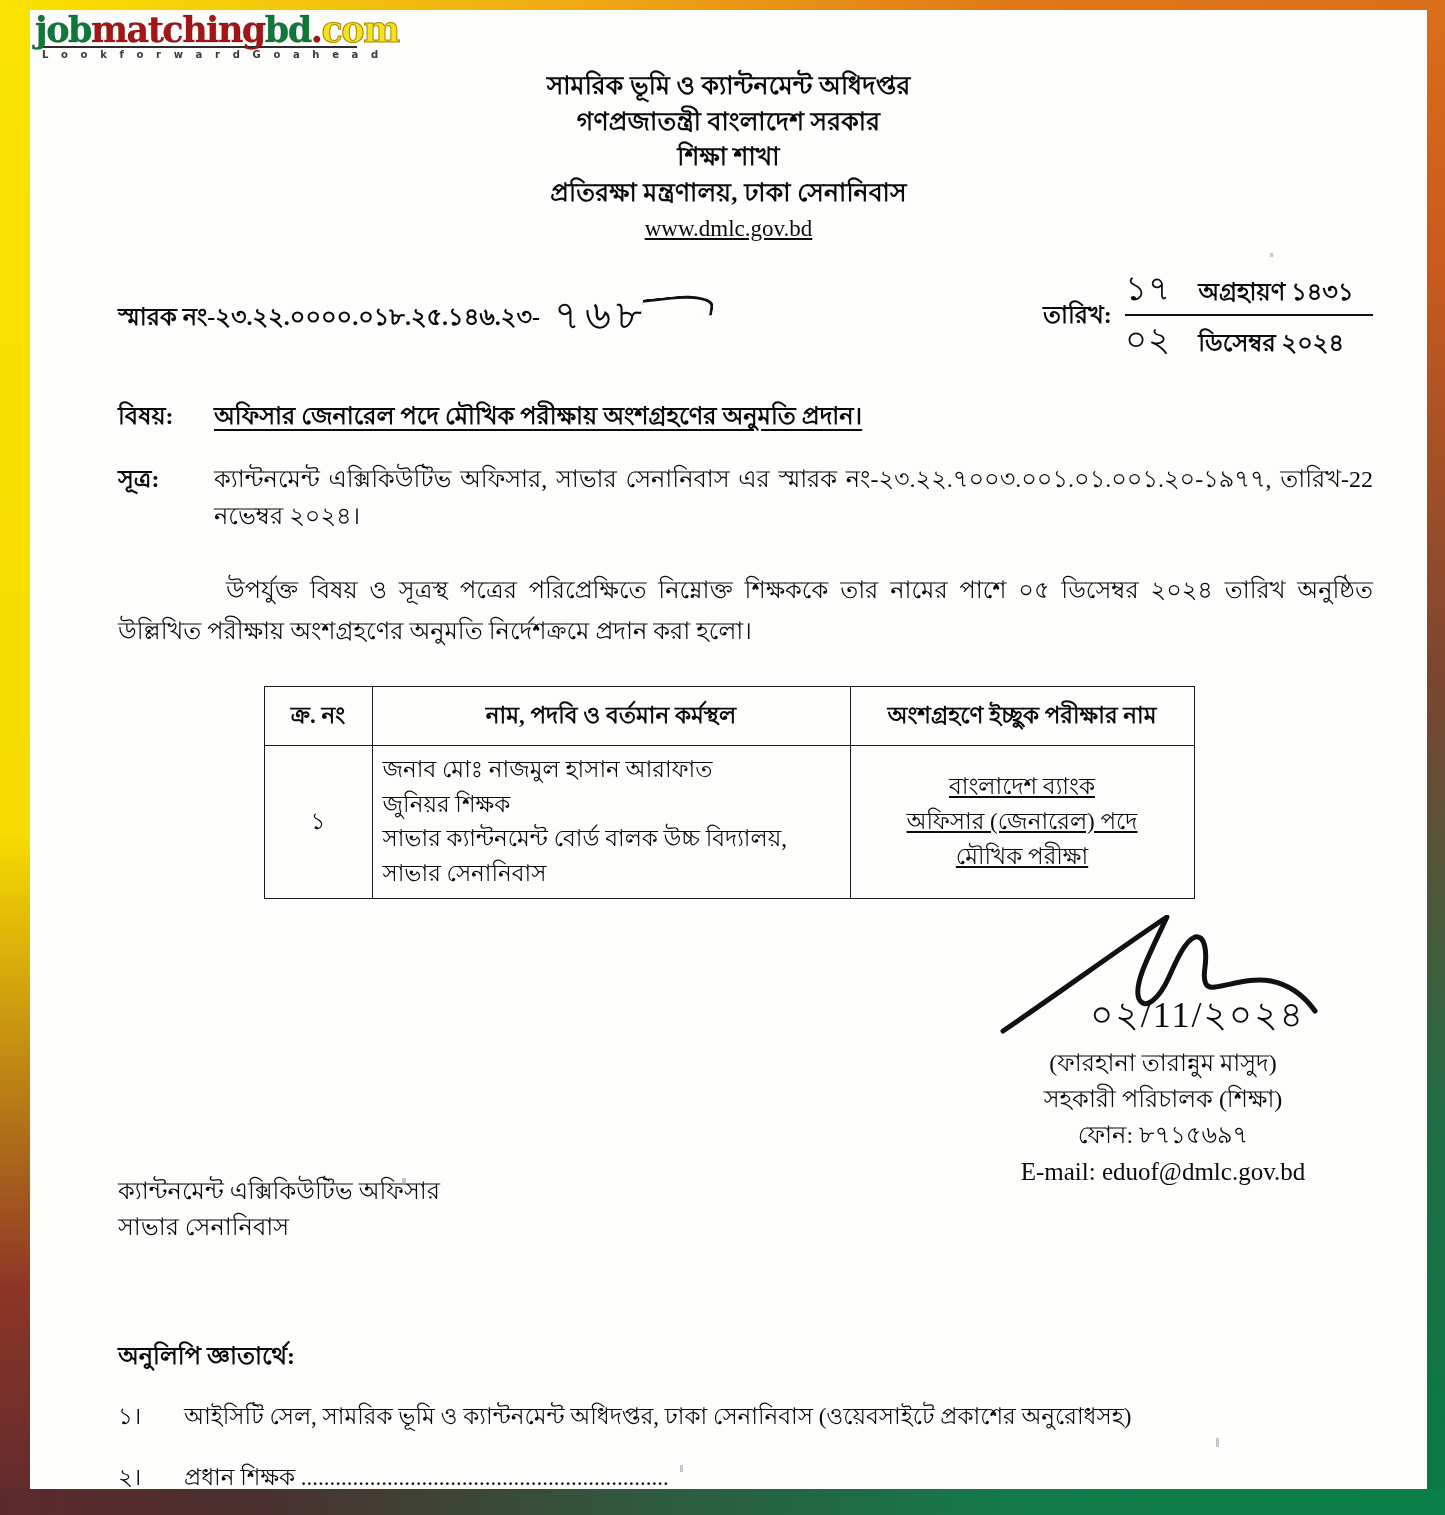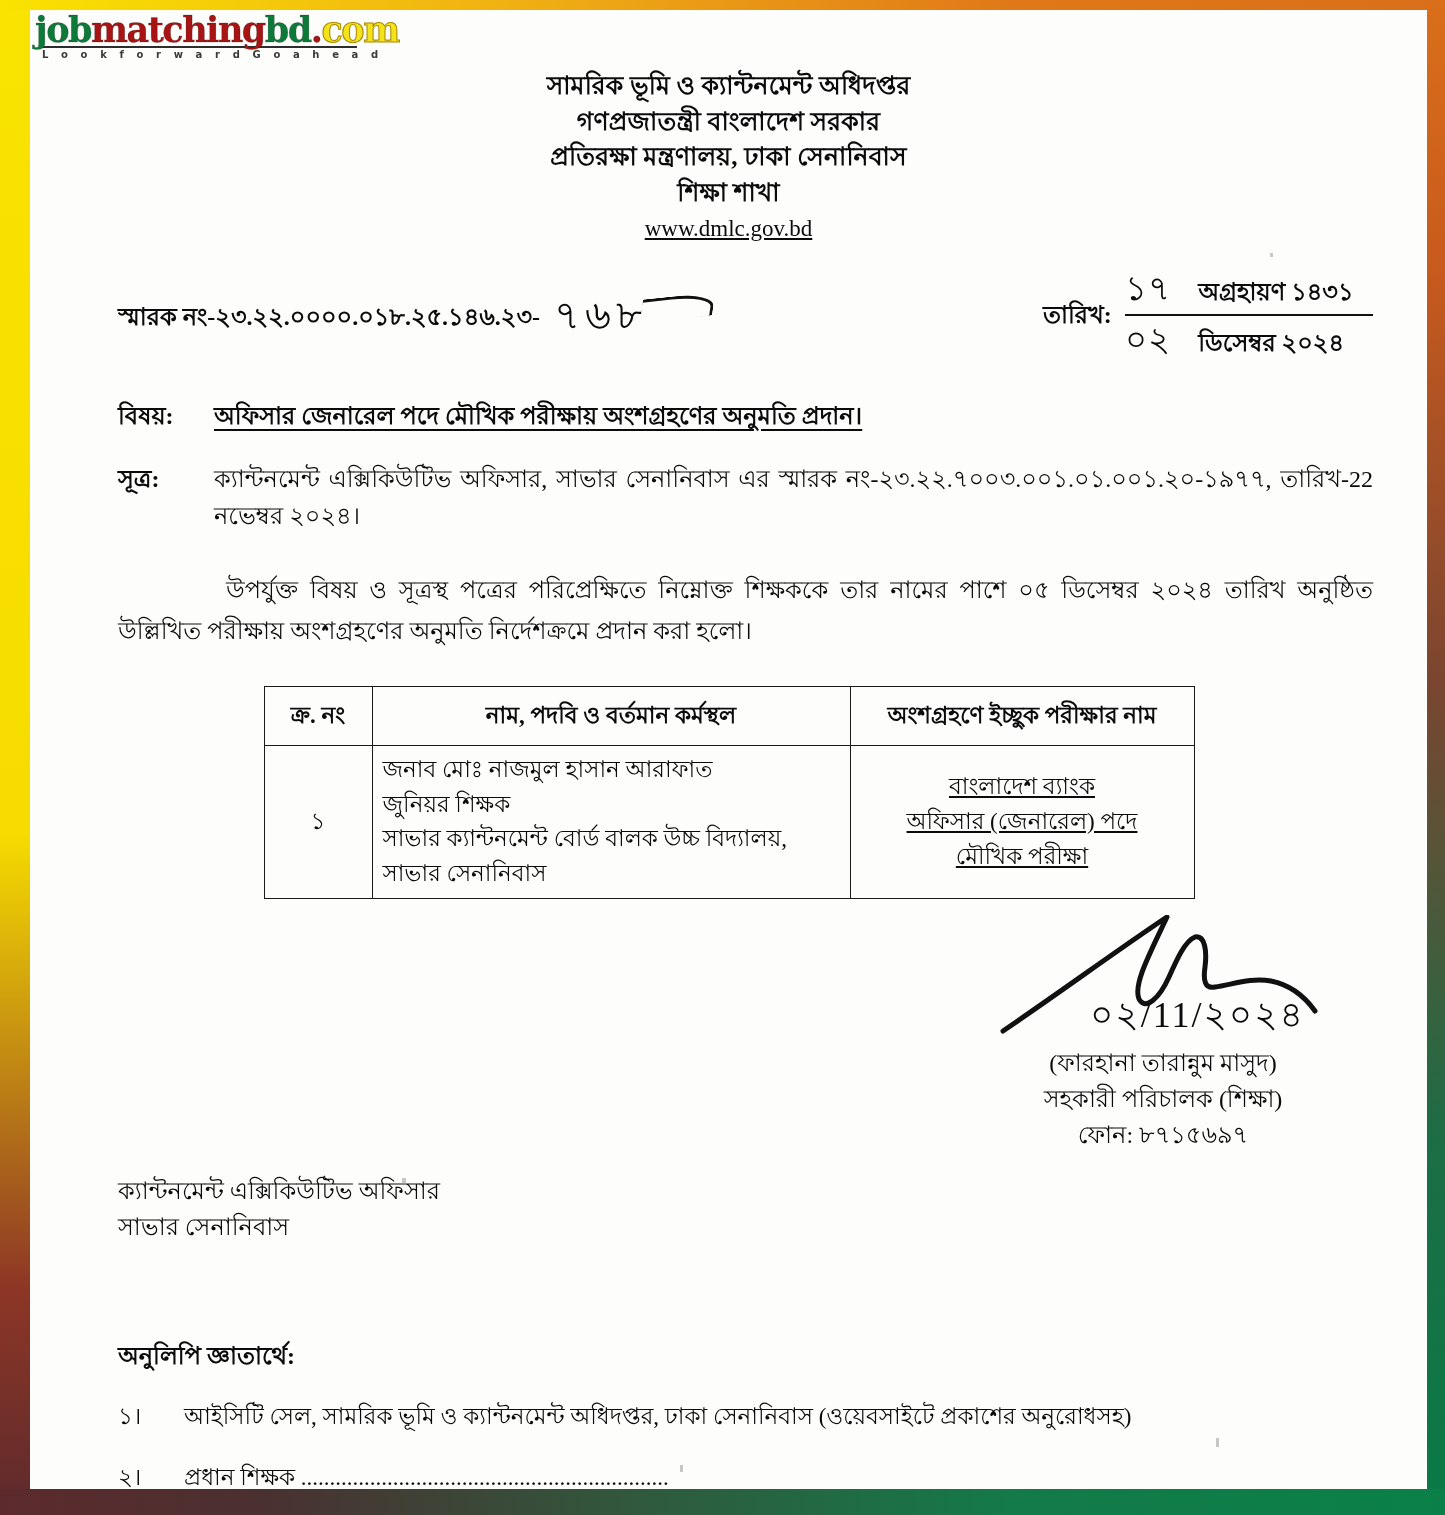--- a/index.html
+++ b/index.html
@@ -343,22 +343,22 @@
       <div class="logo-main"><span class="lg-green">job</span><span class="lg-red">matching</span><span class="lg-green">bd</span><span class="lg-red">.</span><span class="lg-yellow">com</span></div>
       <div class="logo-rule"></div>
       <div class="logo-tag">L o o k  f o r w a r d   G o  a h e a d</div>
     </div>
 
     <div class="doc">
 
       <div class="gov-header">
         <div class="gov-line">সামরিক ভূমি ও ক্যান্টনমেন্ট অধিদপ্তর</div>
         <div class="gov-line">গণপ্রজাতন্ত্রী বাংলাদেশ সরকার</div>
+        <div class="gov-line">শিক্ষা শাখা</div>
         <div class="gov-line">প্রতিরক্ষা মন্ত্রণালয়, ঢাকা সেনানিবাস</div>
-        <div class="gov-line">শিক্ষা শাখা</div>
         <a class="gov-url" href="#" style="color:#0b0b0b;">www.dmlc.gov.bd</a>
       </div>
 
       <div class="memo-row">
         <div class="memo-no">
           <span>স্মারক নং-২৩.২২.০০০০.০১৮.২৫.১৪৬.২৩-</span><span class="memo-hand">৭৬৮</span><span class="memo-hand-tail"></span>
         </div>
 
         <div class="date-block">
           <div class="date-label">তারিখ:</div>
@@ -418,20 +418,21 @@
       <div class="sign-area">
         <svg class="sign-scribble" viewBox="0 0 320 120">
           <path d="M4 116 C60 78, 120 34, 168 2 C150 40, 134 70, 140 84 C146 96, 160 84, 170 62 C178 44, 186 26, 196 22 C206 20, 208 36, 206 52 C204 66, 206 74, 216 72 C232 70, 252 62, 272 66 C292 70, 306 82, 316 96" fill="none" stroke="#111" stroke-width="5" stroke-linecap="round" stroke-linejoin="round"></path>
         </svg>
         <div class="sign-date">০২/11/২০২৪</div>
 
         <div class="sign-block">
           <div>(ফারহানা তারান্নুম মাসুদ)</div>
           <div>সহকারী পরিচালক (শিক্ষা)</div>
           <div>ফোন: ৮৭১৫৬৯৭</div>
+          <div class="email">E-mail: eduof@dmlc.gov.bd</div>
         </div>
       </div>
 
       <div class="addressee">
         <div>ক্যান্টনমেন্ট এক্সিকিউটিভ অফিসার</div>
         <div>সাভার সেনানিবাস</div>
       </div>
 
       <div class="copy-head">অনুলিপি জ্ঞাতার্থে:</div>
       <div class="copy-list">

